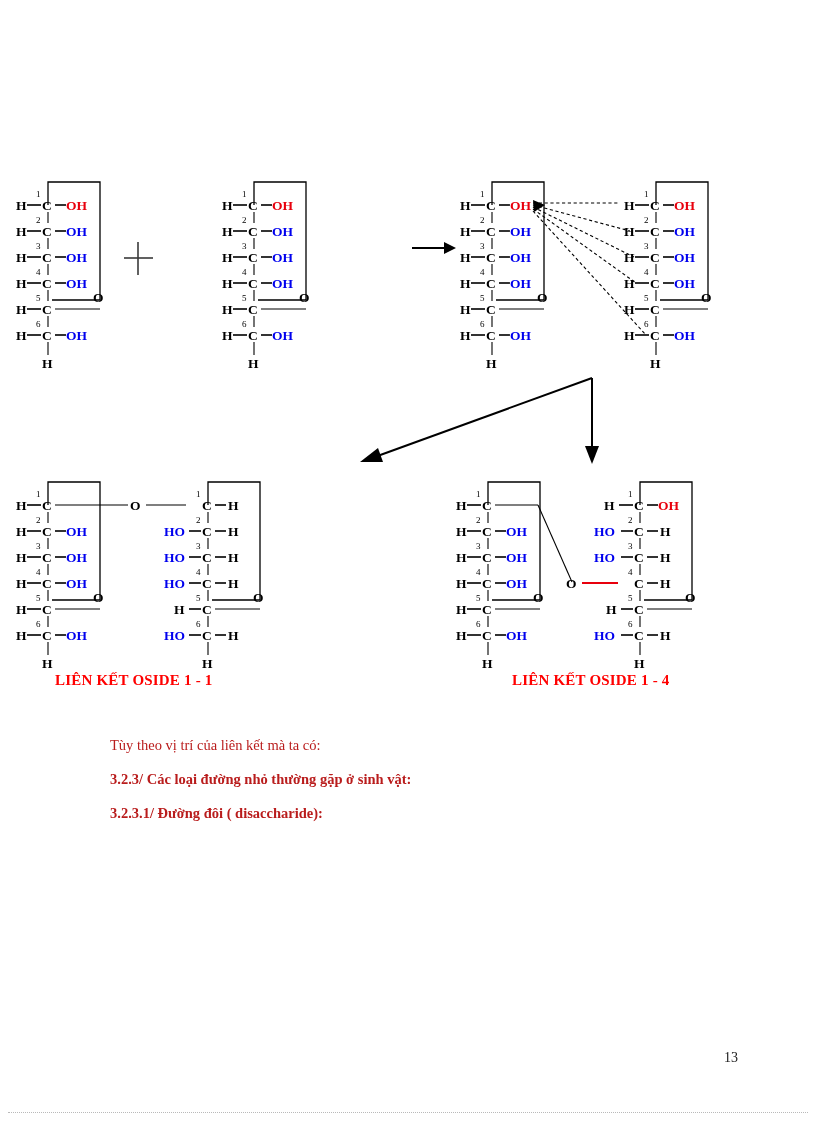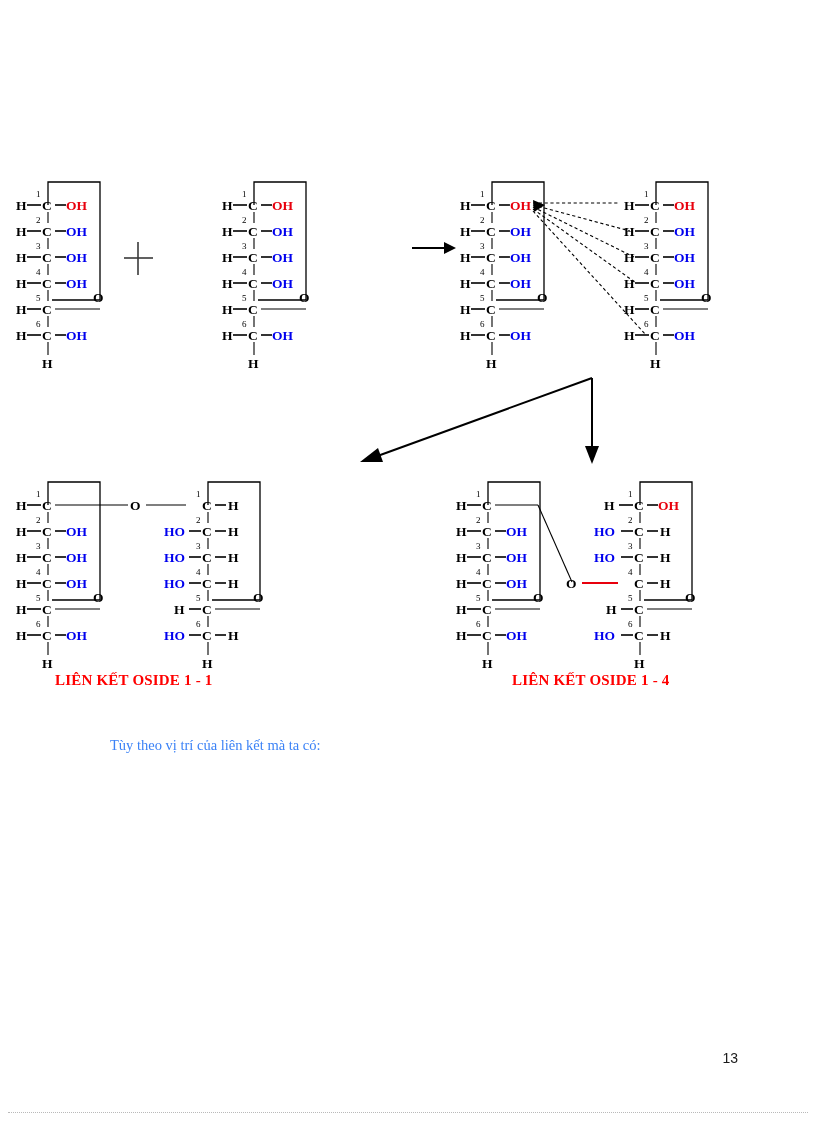--- a/index.html
+++ b/index.html
@@ -73,33 +73,33 @@
   #body-text {
     position: absolute;
     left: 110px;
     top: 728px;
     width: 620px;
   }
   .para {
     font-family: "Liberation Serif", "DejaVu Serif", serif;
     font-size: 14.5px;
     line-height: 34px;
-    color: #3b82f6;
+    color: #b91c1c;
     white-space: pre;
   }
   .para.bold {
     font-weight: bold;
   }
 
   
   #page-number {
     position: absolute;
     right: 78px;
     top: 1050px;
-    font-family: Liberation Sans, sans-serif;
+    font-family: Liberation Serif, serif;
     font-size: 14px;
     color: #1a1a1a;
   }
 
   
   #bottom-rule {
     position: absolute;
     left: 8px;
     top: 1112px;
     width: 800px;
@@ -535,19 +535,21 @@
         <text class="atom" x="42" y="198">H</text>
       </g>
 
       <text class="caption" x="512" y="535">LIÊN KẾT OSIDE 1 - 4</text>
 
     </svg>
   </div>
 
   <div id="body-text">
     <div class="para">Tùy theo vị trí của liên kết mà ta có:</div>
+    <div class="para bold">3.2.3/ Các loại đường nhỏ thường gặp ở sinh vật:</div>
+    <div class="para bold">3.2.3.1/ Đường đôi ( disaccharide):</div>
   </div>
 
   <div id="page-number">13</div>
 
   <div id="bottom-rule"></div>
 
 </div>
 
 </body></html>

